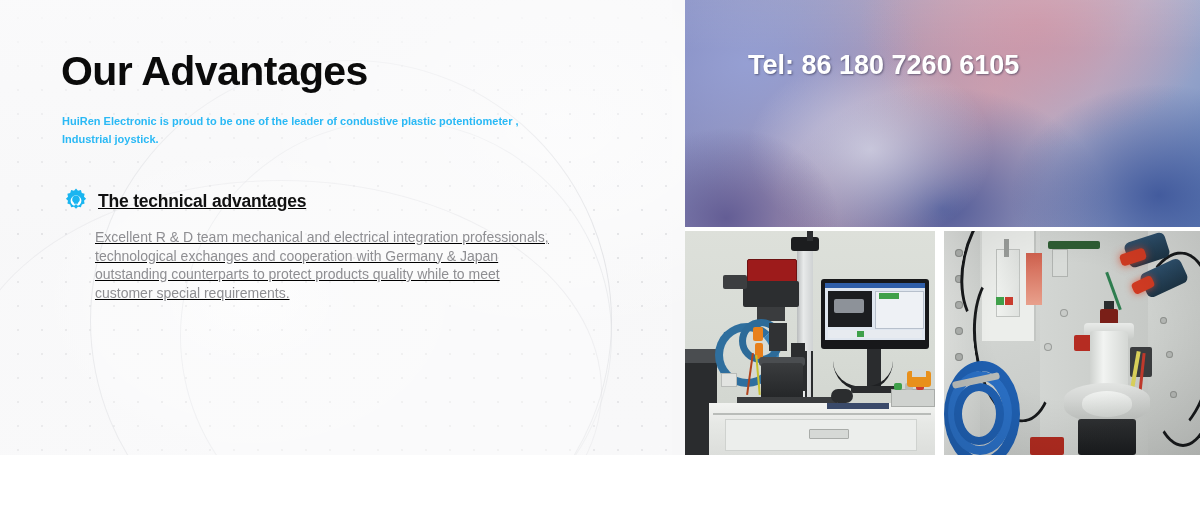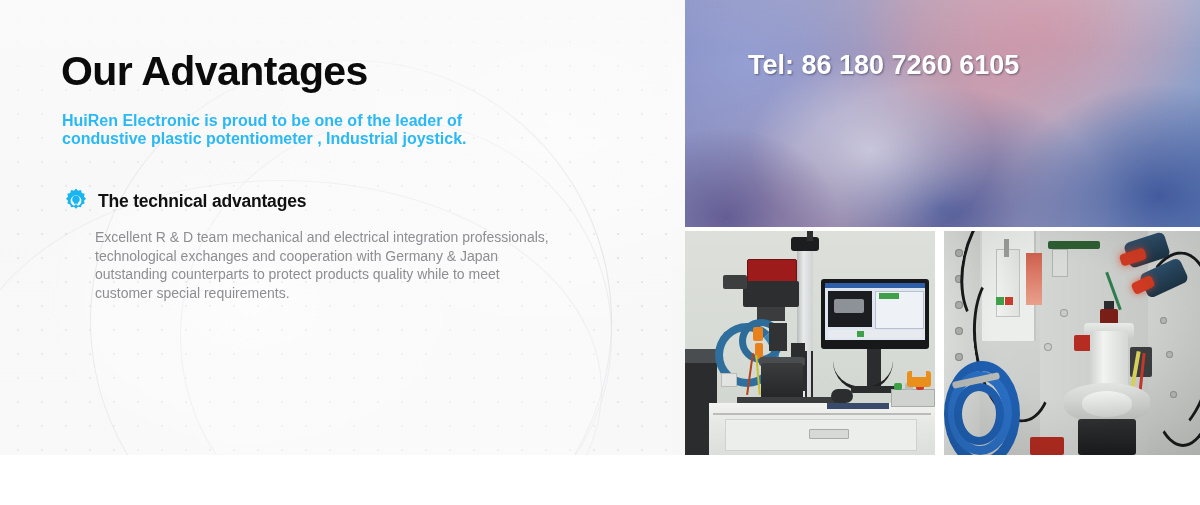--- a/index.html
+++ b/index.html
@@ -47,25 +47,25 @@
   .left-content{position:absolute;left:0;top:0;width:672px;height:455px;}
 
   .page-title{
     position:absolute;left:61px;top:45px;
     font-size:41px;line-height:52px;font-weight:bold;color:#0b0b0b;
     letter-spacing:-.6px;
     white-space:nowrap;
   }
   .intro{
     position:absolute;left:62px;top:112px;width:470px;
-    font-size:16px;line-height:18px;color:#2ab9f5;font-weight:bold;
+    font-size:11px;line-height:18px;color:#2ab9f5;font-weight:bold;
   }
 
   .feature{position:absolute;left:62px;width:520px;}
-  .feat-tech{top:186px;}
+  .feat-tech{top:186px;text-decoration:underline;}
   .feat-service{top:300px;}
 
   .feat-head{display:flex;align-items:center;height:30px;}
   .feat-icon{width:28px;height:28px;flex:0 0 28px;display:block;margin-right:8px;}
   .feat-title{font-size:17.5px;font-weight:bold;color:#111;letter-spacing:-.2px;white-space:nowrap;}
   .feat-body{
     margin-top:12px;margin-left:33px;width:465px;
     font-size:14px;line-height:18.5px;color:#8e8e92;
   }
 

